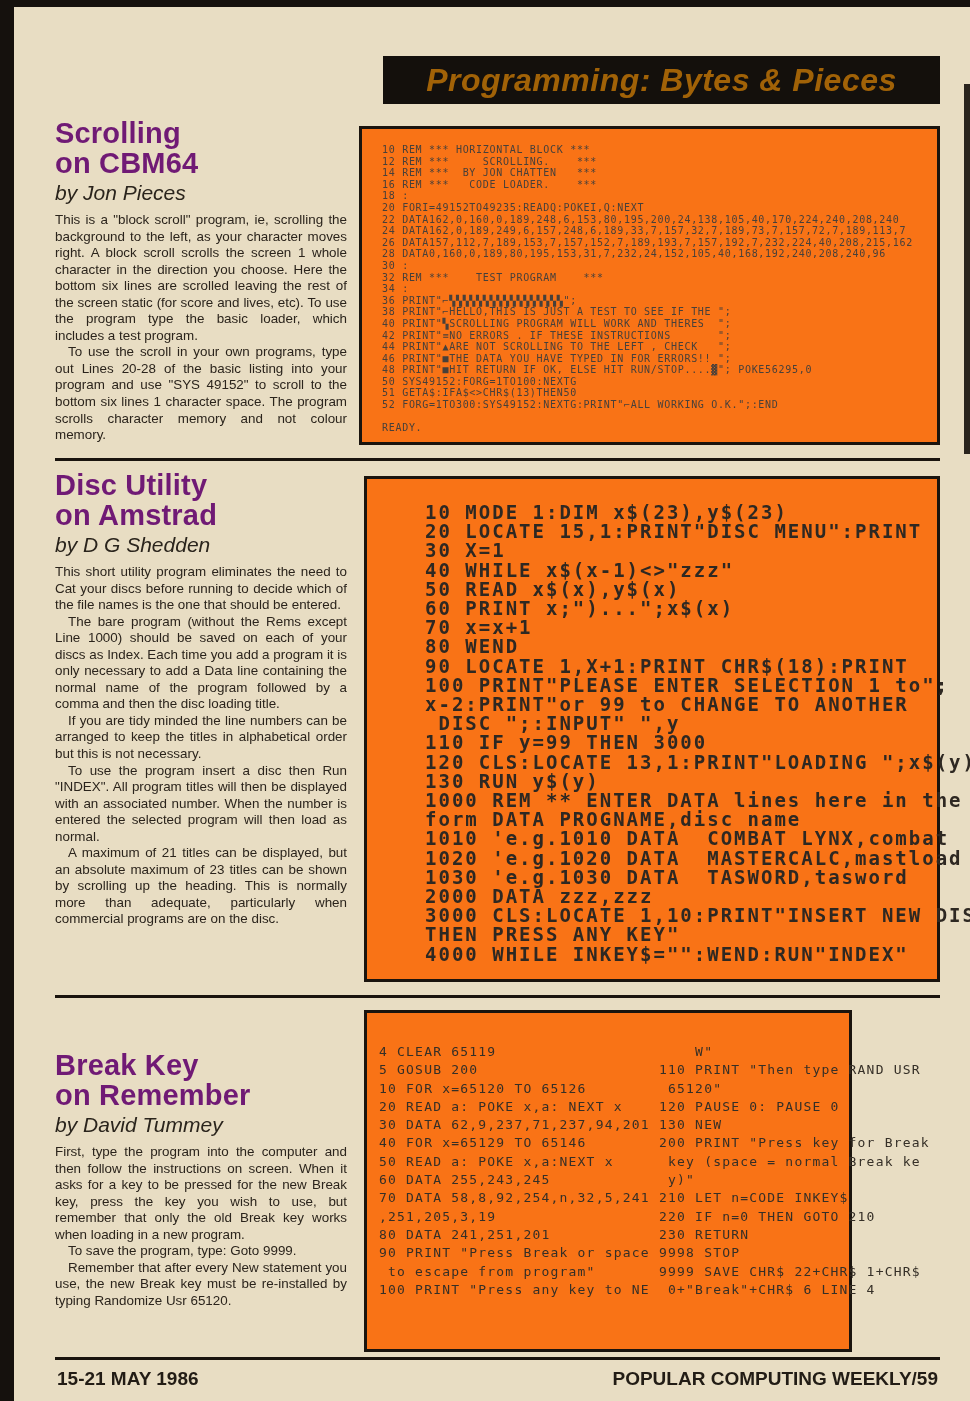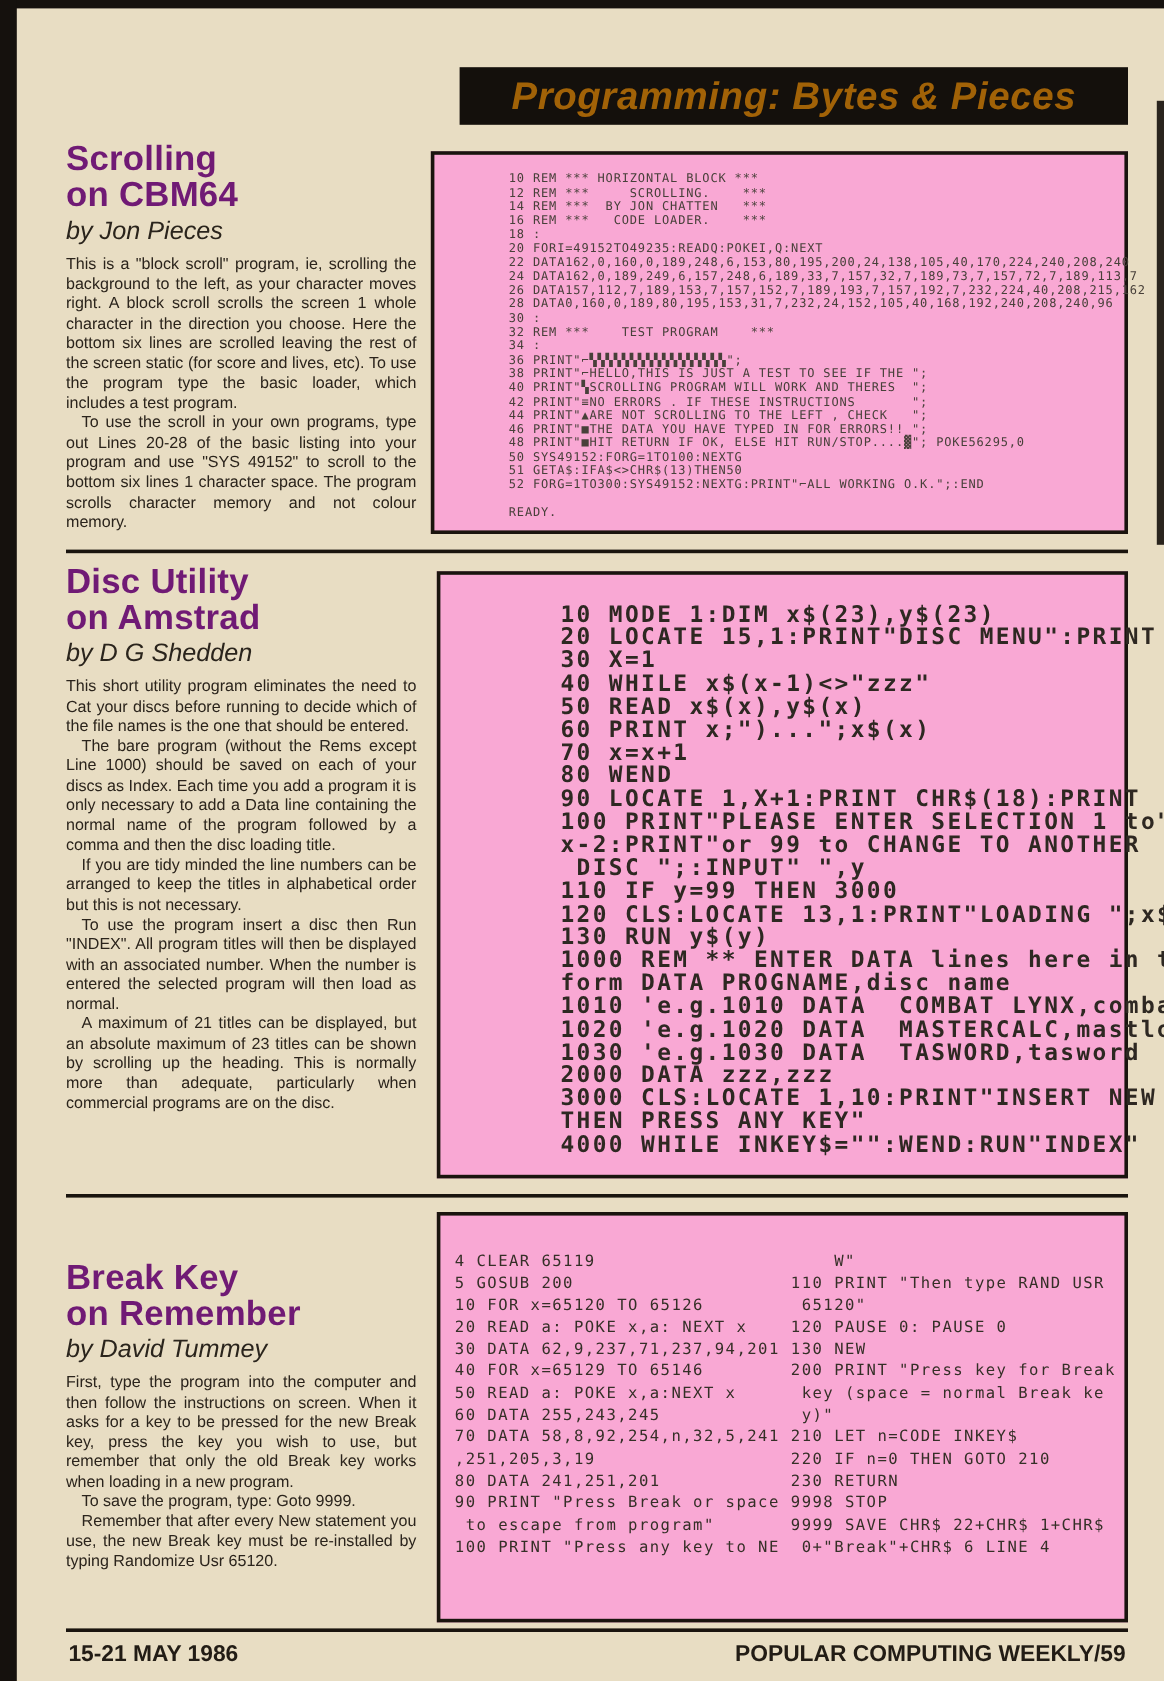--- a/index.html
+++ b/index.html
@@ -23,24 +23,24 @@
 
   
   .acol{position:absolute;left:55px;width:292px;}
   #a1{top:118px;} #a2{top:470px;} #a3{top:1050px;}
   .atitle{font-weight:bold;font-size:29px;line-height:30px;letter-spacing:.2px;color:#701a75;}
   .abyline{font-style:italic;font-size:21px;line-height:24px;margin:3px 0 7px 0;color:#2a241c;}
   .acol p{margin:0;font-size:13.4px;line-height:16.55px;text-align:justify;color:#2b241c;}
   .acol p + p{text-indent:13px;}
 
   
-  .codebox{position:absolute;border:3px solid #1a140e;background:#f9a8d4;box-sizing:border-box;padding-left:42px;}
+  .codebox{position:absolute;border:3px solid #1a140e;background:#f97316;box-sizing:border-box;}
   #code1{left:359px;top:126px;width:581px;height:319px;}
   #code2{left:364px;top:476px;width:576px;height:506px;}
-  #code3{left:364px;top:1010px;width:576px;height:342px;}
+  #code3{left:364px;top:1010px;width:488px;height:342px;}
   .codebox pre{margin:0;white-space:pre;}
   #code1 pre{
     padding:15px 0 0 20px;
     font-family:"DejaVu Sans Mono",monospace;font-size:10px;line-height:11.6px;
     letter-spacing:.7px;color:#48403a;
   }
   #code2 pre{
     padding:24px 0 0 58px;
     font-family:"DejaVu Sans Mono",monospace;font-weight:bold;
     font-size:19px;line-height:19.2px;letter-spacing:2px;color:#2e2822;

